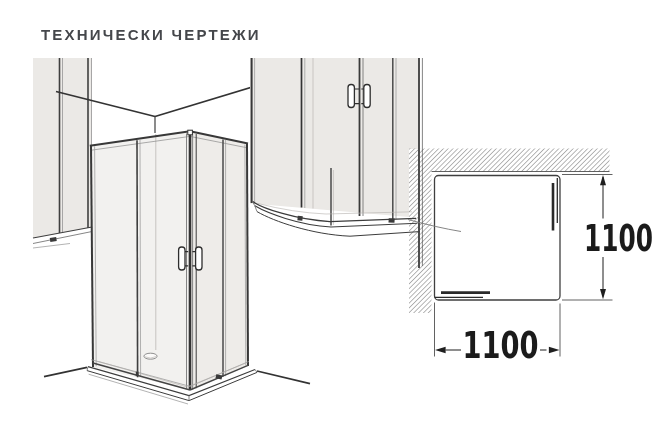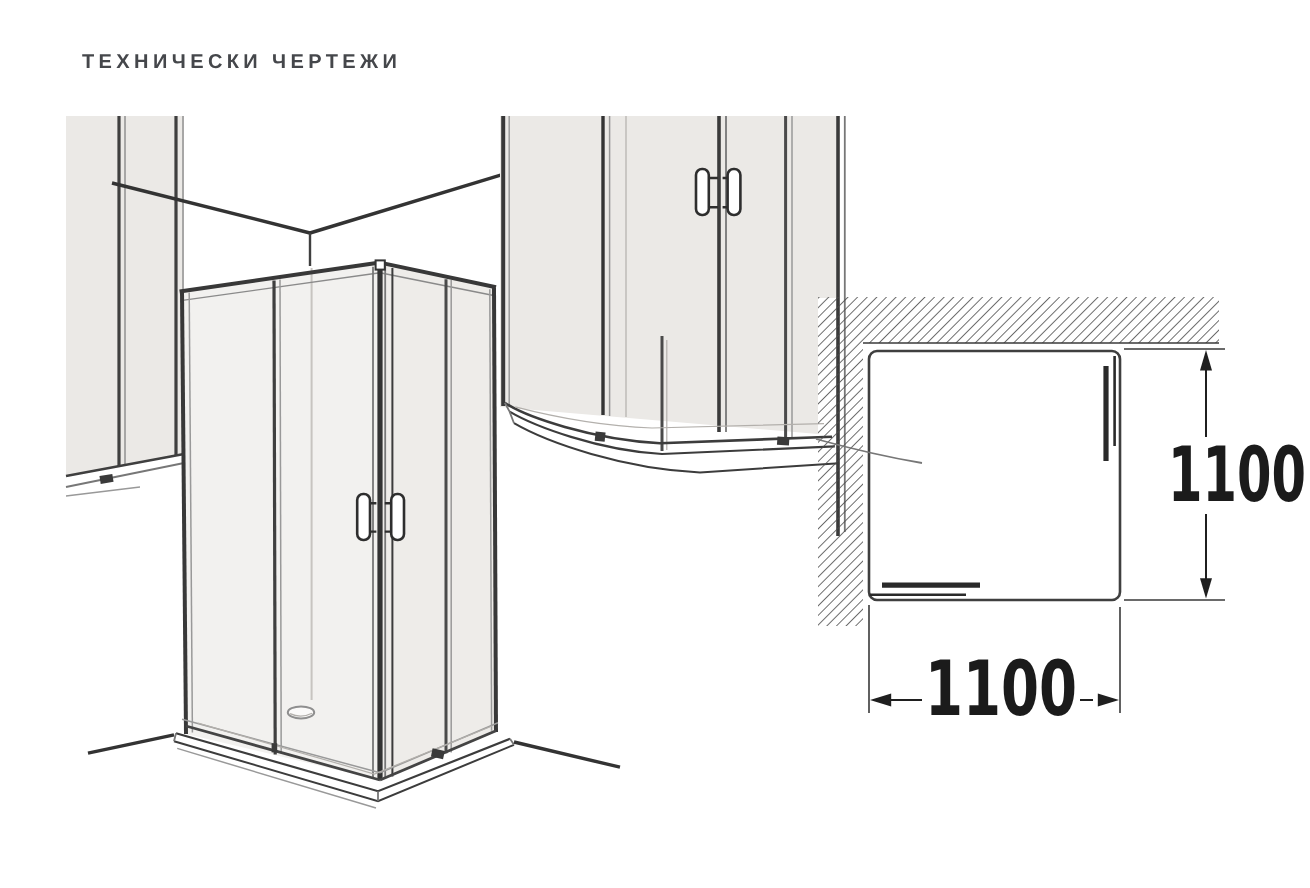--- a/index.html
+++ b/index.html
@@ -1,18 +1,18 @@
 <!DOCTYPE html>
 <html><head>
 <meta charset="utf-8">
 <style>
   html,body{margin:0;padding:0;background:#ffffff;}
   .page{position:relative;width:655px;height:444px;background:#fff;overflow:hidden;
         font-family:"Liberation Sans",sans-serif;}
-  .title{position:absolute;left:41px;top:26px;margin:0;font-size:10px;font-weight:600;
+  .title{position:absolute;left:41px;top:26px;margin:0;font-size:15px;font-weight:600;
          letter-spacing:2.2px;color:#45474b;white-space:nowrap;}
   svg.canvas{position:absolute;left:0;top:0;}
   
   .k26{stroke:#333;stroke-width:2.6;fill:none}
   .k2{stroke:#383838;stroke-width:2;fill:none}
   .k18{stroke:#3a3a3a;stroke-width:1.8;fill:none}
   .k17{stroke:#333;stroke-width:1.7;fill:none}
   .k16{stroke:#3f3f3f;stroke-width:1.6;fill:none}
   .k15{stroke:#4a4a4a;stroke-width:1.5;fill:none}
   .k14{stroke:#444;stroke-width:1.4;fill:none}

